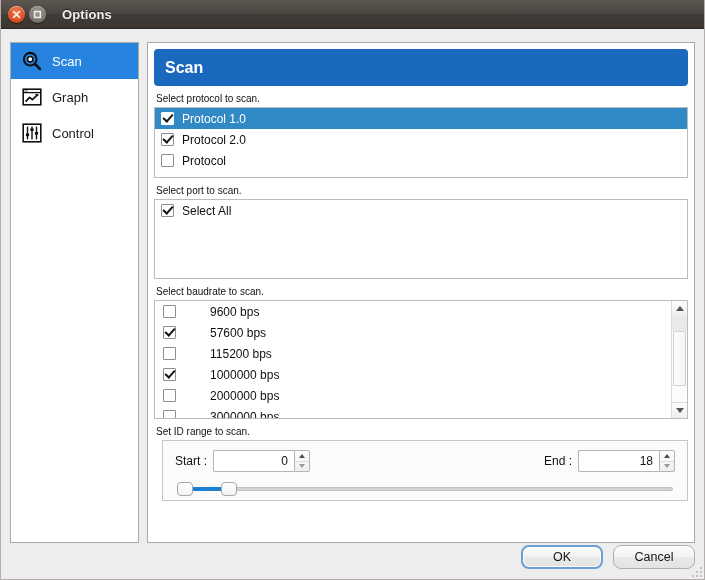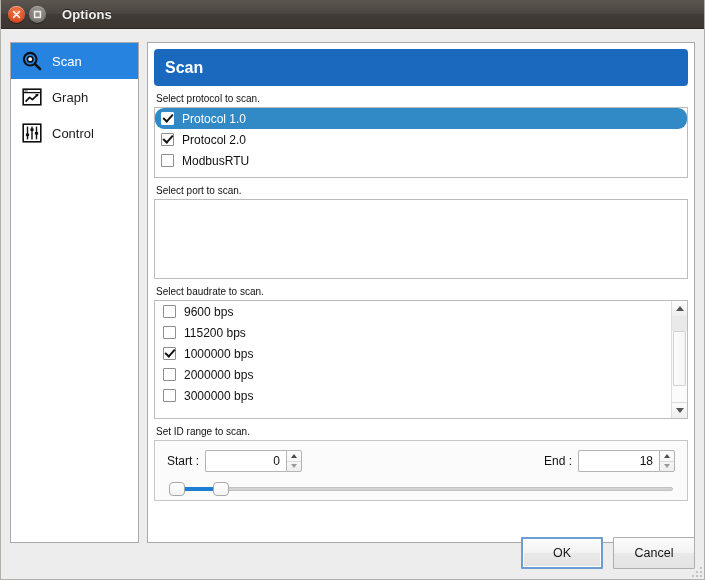--- a/index.html
+++ b/index.html
@@ -160,23 +160,22 @@
     display: flex;
     align-items: center;
     padding-left: 6px;
     box-sizing: border-box;
     font-size: 12px;
     color: #101010;
   }
   .lb-row.sel {
     background: #3189c6;
     color: #ffffff;
-    border-radius: 9px;
-  }
-  .lb-baud .lb-row { height: 21px; padding-left: 8px; }
+  }
+  .lb-baud .lb-row { height: 21px; padding-left: 8px; gap: 26px; }
 
   .cb {
     width: 13px;
     height: 13px;
     box-sizing: border-box;
     border: 1px solid #8e8e8e;
     background: #ffffff;
     border-radius: 1px;
     margin-right: 8px;
     flex: 0 0 auto;
@@ -232,20 +231,21 @@
     background: #e9e9e9;
   }
 
   
   .idgroup {
     border: 1px solid #c6c6c6;
     background: #fbfbfb;
     box-sizing: border-box;
     padding: 9px 12px 8px 12px;
     height: 61px;
+    margin-left: 8px;
   }
   .idrow {
     display: flex;
     align-items: center;
     justify-content: space-between;
   }
   .idfield { display: flex; align-items: center; }
   .idfield-label {
     font-size: 12px;
     color: #101010;
@@ -332,25 +332,25 @@
   
   .footer {
     position: absolute;
     right: 9px;
     bottom: 10px;
     display: flex;
     gap: 10px;
   }
   .btn {
     width: 82px;
-    height: 32px;
+    height: 24px;
     box-sizing: border-box;
     background: linear-gradient(to bottom, #fcfcfc 0%, #f2f2f2 50%, #e9e9e9 51%, #e3e3e3 100%);
     border: 1px solid #aeaeae;
-    border-radius: 1px;
+    border-radius: 8px;
     font-family: "Liberation Sans", sans-serif;
     font-size: 12.5px;
     color: #141414;
     cursor: pointer;
     display: flex;
     align-items: center;
     justify-content: center;
     padding: 0;
   }
   .btn.default {
@@ -447,33 +447,41 @@
         <div class="lb-row sel">
           <span class="cb checked"></span>
           <span>Protocol 1.0</span>
         </div>
         <div class="lb-row">
           <span class="cb checked"></span>
           <span>Protocol 2.0</span>
         </div>
         <div class="lb-row">
           <span class="cb"></span>
-          <span>ModbusRTU</span>
+          <span>Protocol</span>
         </div>
       </div>
 
       <div class="group-label">Select port to scan.</div>
       <div class="listbox lb-port">
+        <div class="lb-row">
+          <span class="cb checked"></span>
+          <span>Select All</span>
+        </div>
       </div>
 
       <div class="group-label">Select baudrate to scan.</div>
       <div class="listbox lb-baud">
         <div class="lb-row">
           <span class="cb"></span>
           <span>9600 bps</span>
+        </div>
+        <div class="lb-row">
+          <span class="cb checked"></span>
+          <span>57600 bps</span>
         </div>
         <div class="lb-row">
           <span class="cb"></span>
           <span>115200 bps</span>
         </div>
         <div class="lb-row">
           <span class="cb checked"></span>
           <span>1000000 bps</span>
         </div>
         <div class="lb-row">

